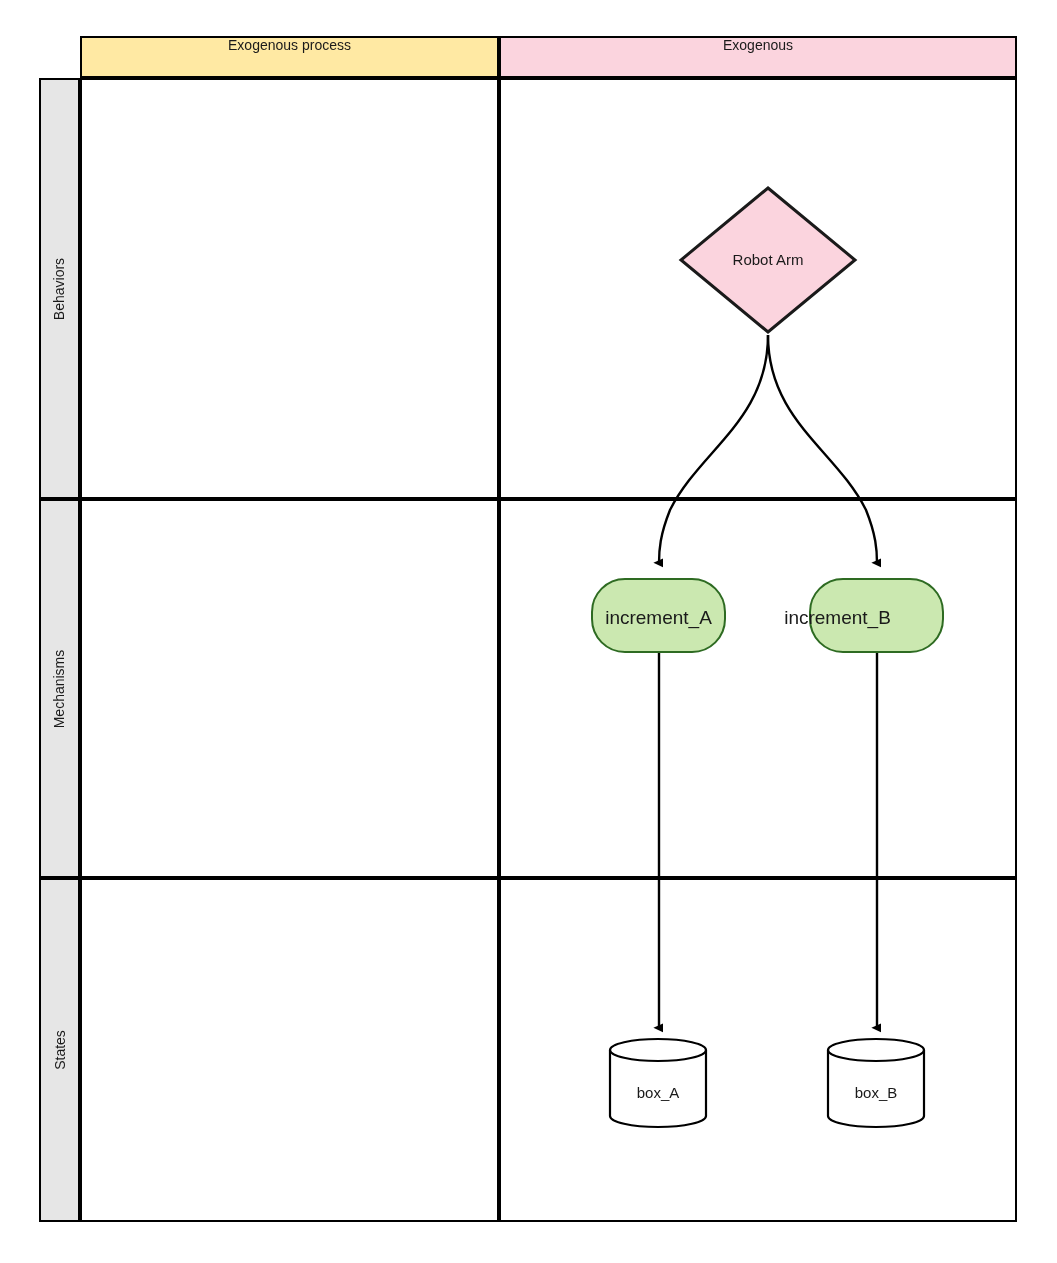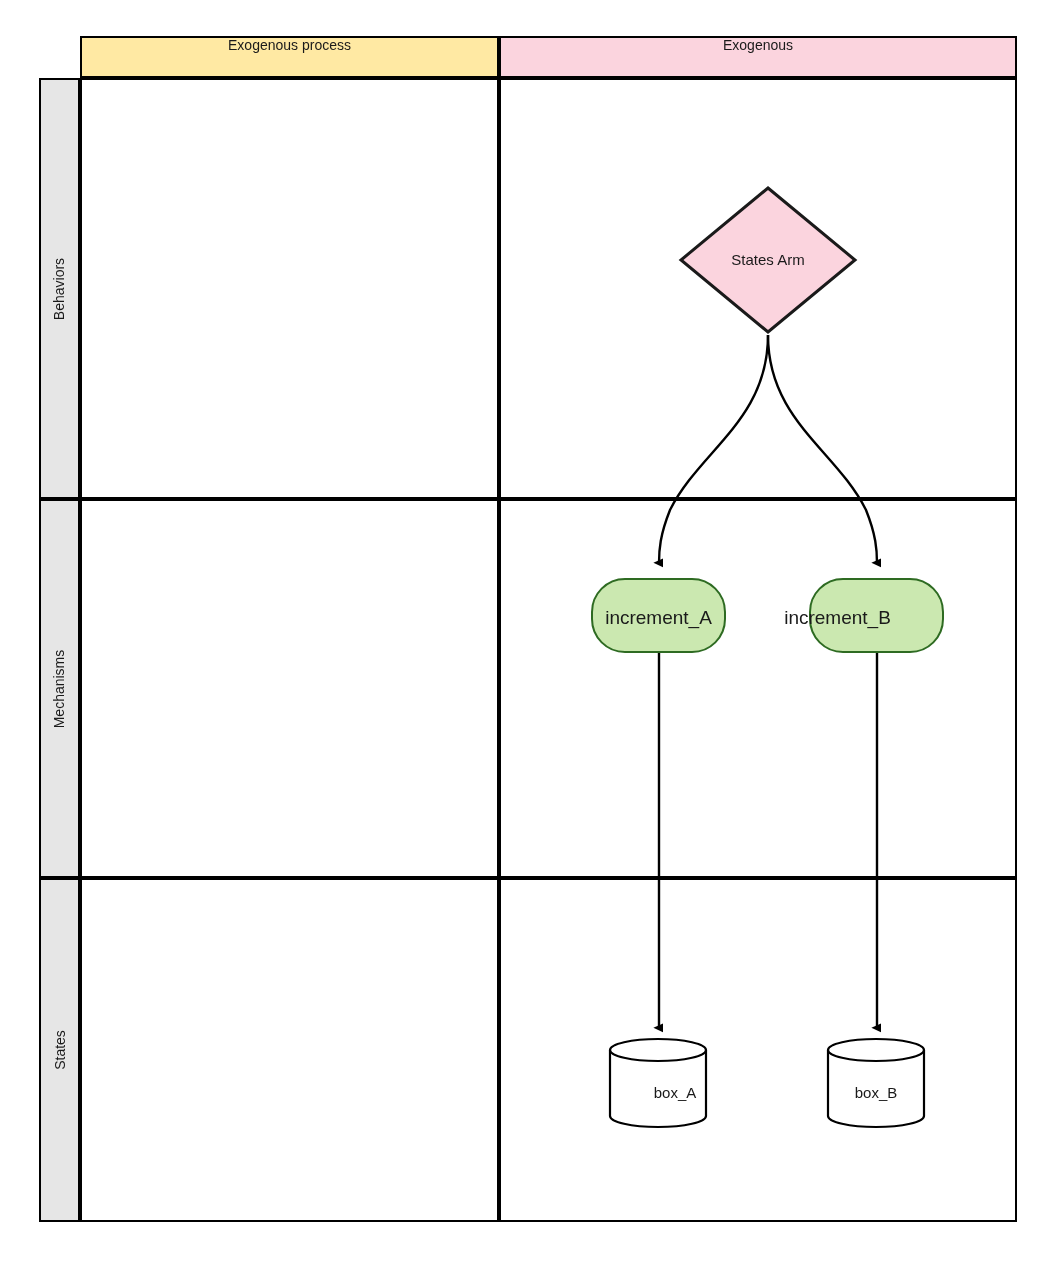--- a/index.html
+++ b/index.html
@@ -155,21 +155,21 @@
 
   .cyl-label {
     position: absolute;
     width: 100px;
     text-align: center;
     font-size: 15px;
     color: #1a1a1a;
     line-height: 1;
     white-space: nowrap;
   }
-  .cyl-label.a { left: 608px; top: 1085px; padding-left: 17px; }
+  .cyl-label.a { left: 608px; top: 1085px; }
   .cyl-label.b { left: 826px; top: 1085px; text-align: center; }
 
   #edges {
     position: absolute;
     left: 0;
     top: 0;
     width: 1057px;
     height: 1263px;
     pointer-events: none;
   }
@@ -220,21 +220,21 @@
     <path d="M 659 652 L 659 1028" fill="none" stroke="#000000" stroke-width="2.4" marker-end="url(#arrowhead)"></path>
 
     <path d="M 877 652 L 877 1028" fill="none" stroke="#000000" stroke-width="2.4" marker-end="url(#arrowhead)"></path>
   </svg>
 
   <div id="nodes">
 
     <svg class="diamond" viewBox="0 0 180 150">
       <polygon points="90,3 177,75 90,147 3,75" fill="#fbd4de" stroke="#1a1a1a" stroke-width="3"></polygon>
     </svg>
-    <div class="node-label" style="left:678px; top:252px; width:180px;">States Arm</div>
+    <div class="node-label" style="left:678px; top:252px; width:180px;">Robot Arm</div>
 
     <div class="proc a"></div>
     <div class="proc-label a">increment_A</div>
 
     <div class="proc b"></div>
     <div class="proc-label b">increment_B</div>
 
     <svg class="cyl a" viewBox="0 0 100 92">
       <path d="M 2 13 L 2 79 A 48 11 0 0 0 98 79 L 98 13" fill="#ffffff" stroke="#000000" stroke-width="2.2"></path>
       <ellipse cx="50" cy="13" rx="48" ry="11" fill="#ffffff" stroke="#000000" stroke-width="2.2"></ellipse>

